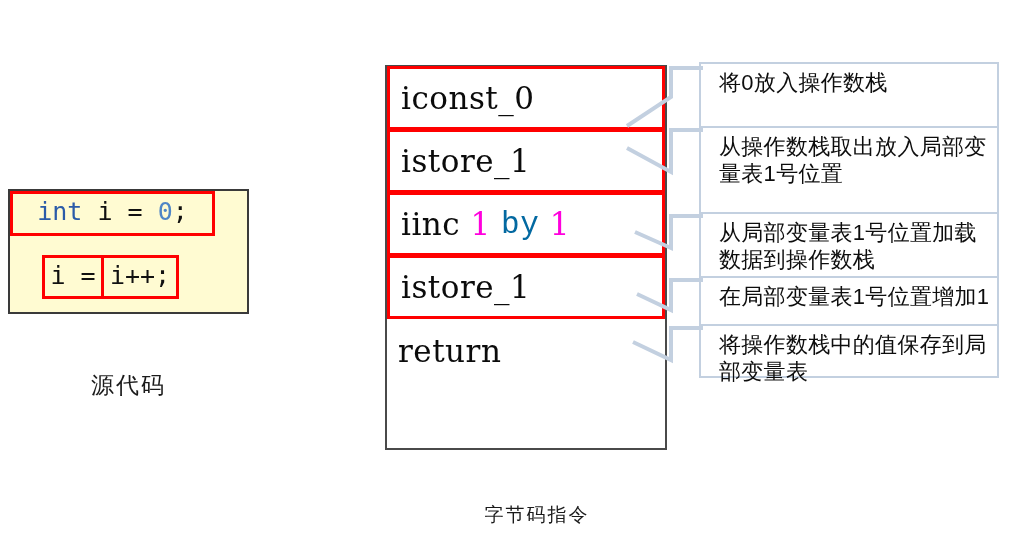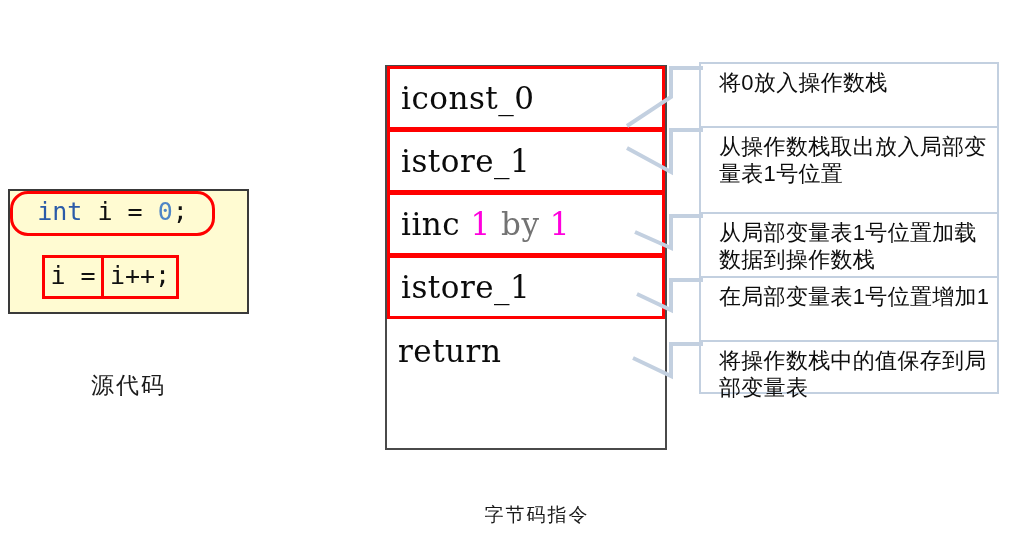--- a/index.html
+++ b/index.html
@@ -38,21 +38,20 @@
     line-height: 1;
     white-space: pre;
     letter-spacing: 0px;
   }
   #src-line-1 {
     left: 22px;
     top: 12px;
     width: 205px;
     height: 45px;
     padding-bottom: 4px;
-    border-radius: 18px;
   }
   #src-line-2-wrap {
     position: absolute;
     left: 32px;
     top: 64px;
     height: 44px;
     display: flex;
   }
   #src-box-assign {
     width: 62px;
@@ -105,21 +104,21 @@
     white-space: pre;
     color: #0b0b0b;
     letter-spacing: 0.5px;
   }
   .bc-row.hl {
     border: 3px solid #ff0000;
     margin-top: -1px;
   }
   .bc-row.hl:first-child { margin-top: -1px; }
   .bc-magenta { color: #ff00dd; }
-  .bc-by { color: #737373; }
+  .bc-by { color: #0369a1; font-family: Liberation Mono, monospace; }
 
   
   #annotations {
     position: absolute;
     left: 699px;
     top: 48px;
     width: 300px;
     margin-top: 14px;
   }
   .ann {
@@ -142,21 +141,21 @@
     top: 0;
     width: 44px;
     height: 100%;
     pointer-events: none;
   }
   .pointer svg { display: block; overflow: visible; }
 
   #ann-1 { height: 66px; }
   #ann-2 { height: 88px; }
   #ann-3 { height: 66px; }
-  #ann-4 { height: 66px; }
+  #ann-4 { height: 50px; }
   #ann-5 { height: 54px; }
 
   #bytecode-caption {
     position: absolute;
     left: 396px;
     top: 502px;
     width: 282px;
     text-align: center;
     font-size: 19px;
     color: #1a1a1a;

